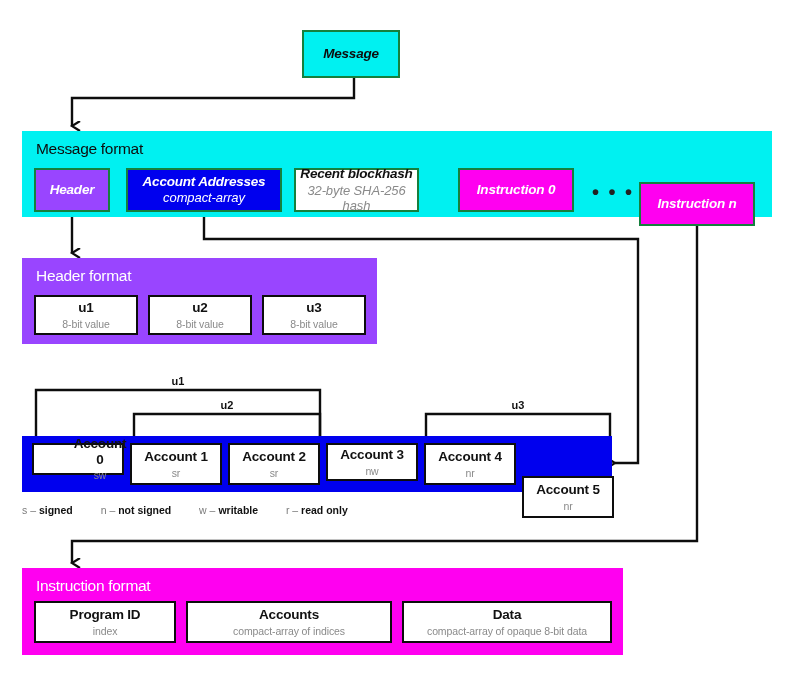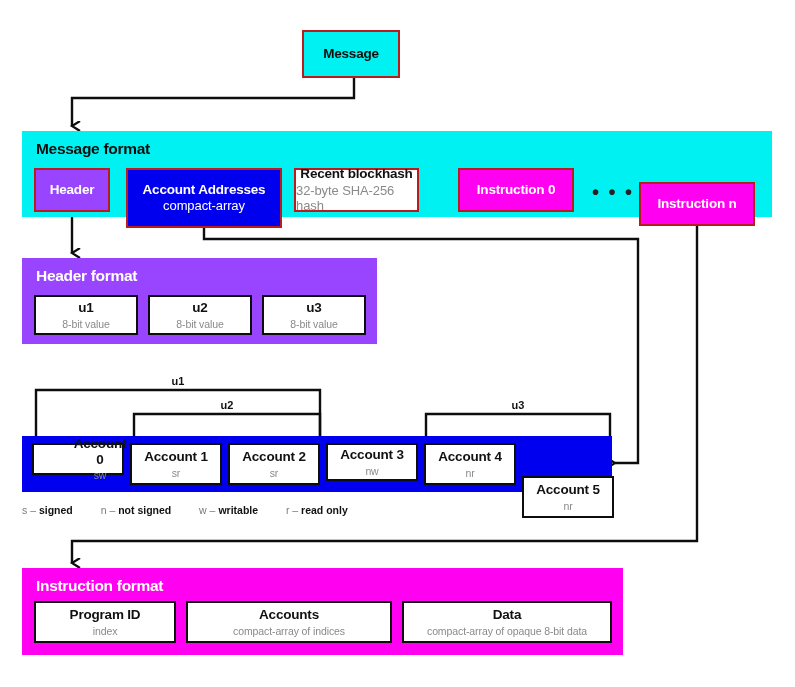--- a/index.html
+++ b/index.html
@@ -29,37 +29,38 @@
     background:#ffffff;
     border:2px solid #0d0d0d;
   }
   .wbox .t1{font-size:13.5px;font-weight:bold;color:#111111;letter-spacing:-.2px;}
   .wbox .t2{font-size:10.5px;font-weight:normal;color:#8a8a8a;margin-top:2px;letter-spacing:-.1px;}
 
   
   .band{position:absolute;box-sizing:border-box;}
   .band .bandtitle{
     position:absolute;left:14px;top:9px;
-    font-size:15.5px;font-weight:bold;letter-spacing:-.3px;
+    font-size:15.5px;font-weight:normal;letter-spacing:-.3px;
   }
   .band-cyan{background:#00F1F1;}
   .band-cyan .bandtitle{color:#0d0d0d;}
   .band-purple{background:#9945FF;}
   .band-purple .bandtitle{color:#ffffff;}
   .band-blue{background:#0000EE;}
   .band-magenta{background:#FF00F0;}
   .band-magenta .bandtitle{color:#ffffff;}
 
   
   .chip{
     position:absolute;box-sizing:border-box;
-    border:2px solid #b91c1c;
+    border:2px solid #15803d;
     display:flex;flex-direction:column;
-    align-items:center;justify-content:center;text-align:left;
+    align-items:center;justify-content:center;text-align:center;
     line-height:1.15;
+    font-style:italic;
   }
   .chip .t1{font-size:13.5px;font-weight:bold;letter-spacing:-.2px;}
   .chip .t2{font-size:13px;font-weight:normal;margin-top:2px;letter-spacing:-.1px;}
   .chip-purple{background:#9945FF;color:#ffffff;}
   .chip-blue{background:#0000EE;color:#ffffff;}
   .chip-magenta{background:#FF00F0;color:#ffffff;}
   .chip-cyan{background:#00F1F1;color:#0d0d0d;}
 
   .ellipsis{
     position:absolute;font-size:20px;font-weight:bold;color:#222;
@@ -117,21 +118,21 @@
   </div>
 
   <div class="band band-cyan" style="left:22px;top:131px;width:750px;height:86px;">
     <span class="bandtitle">Message format</span>
   </div>
 
   <div class="chip chip-purple" style="left:34px;top:168px;width:76px;height:44px;">
     <span class="t1">Header</span>
   </div>
 
-  <div class="chip chip-blue" style="left:126px;top:168px;width:156px;height:60px;">
+  <div class="chip chip-blue" style="left:126px;top:168px;width:156px;height:44px;">
     <span class="t1">Account Addresses</span>
     <span class="t2">compact-array</span>
   </div>
 
   <div class="chip" style="left:294px;top:168px;width:125px;height:44px;background:#ffffff;color:#111;">
     <span class="t1">Recent blockhash</span>
     <span class="t2" style="color:#8a8a8a;">32-byte SHA-256 hash</span>
   </div>
 
   <div class="chip chip-magenta" style="left:458px;top:168px;width:116px;height:44px;">

